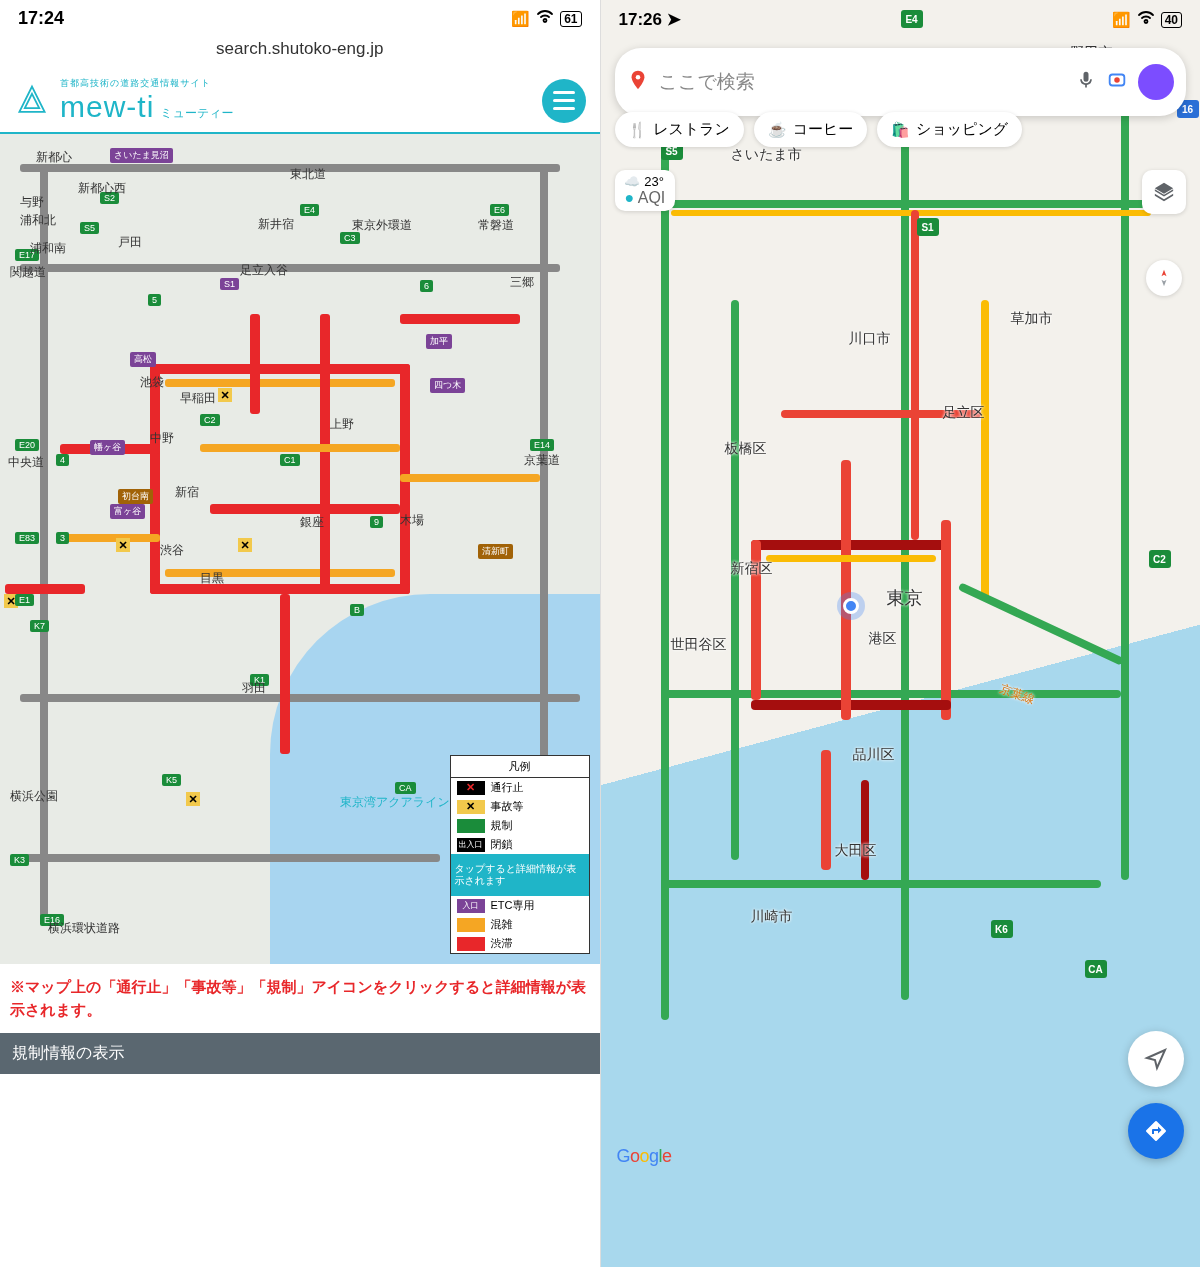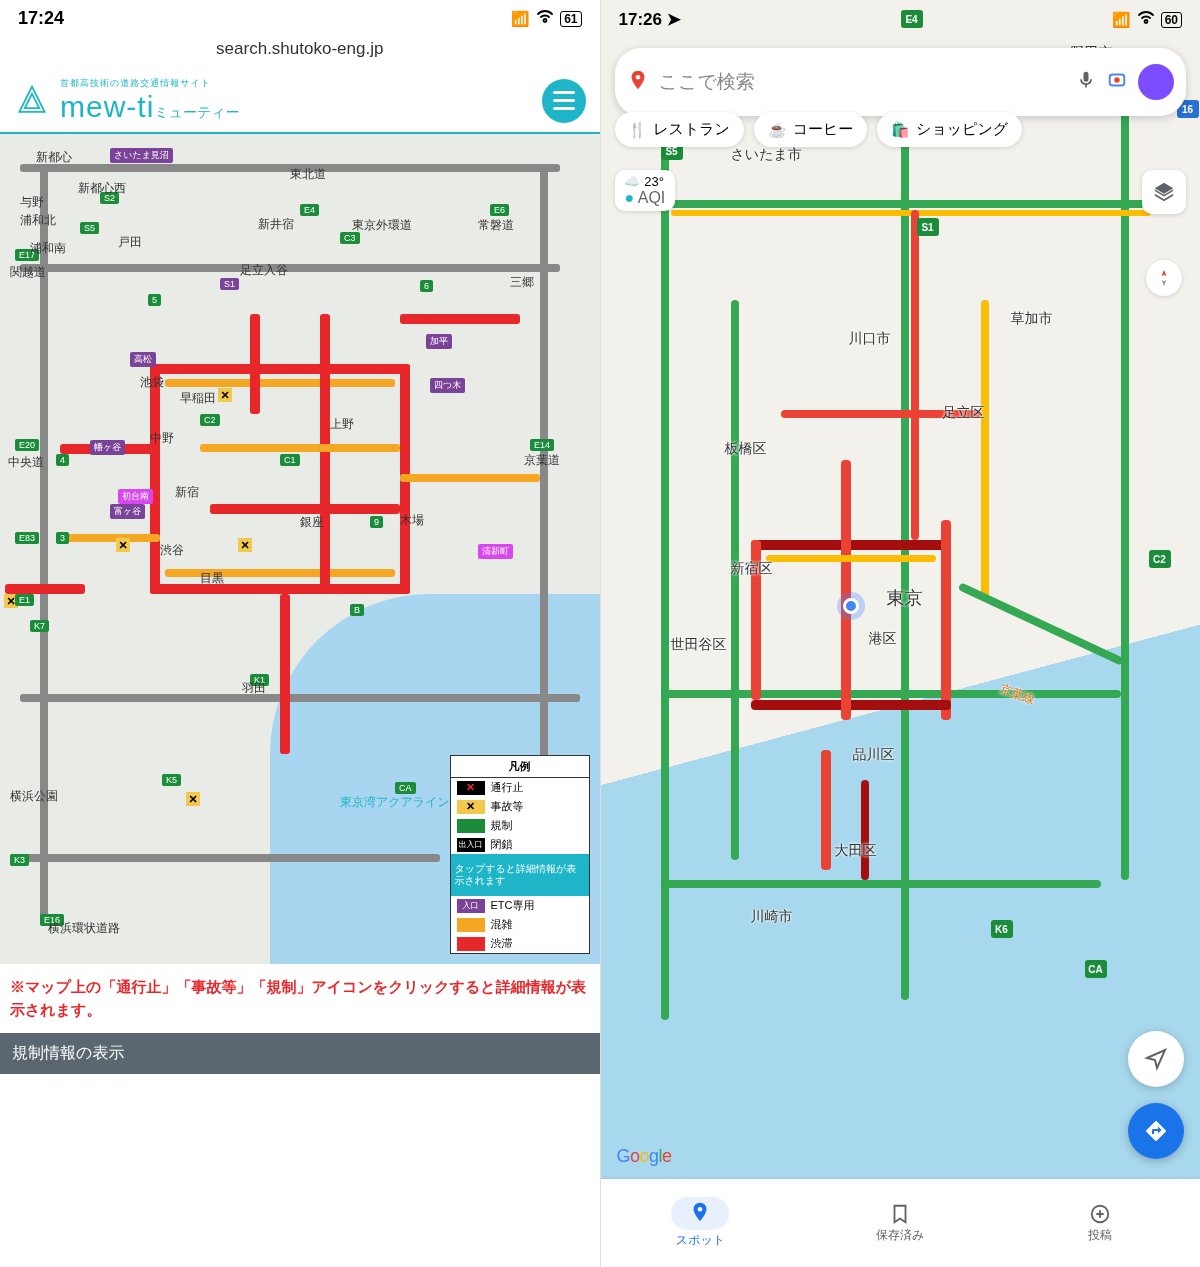--- a/index.html
+++ b/index.html
@@ -10,39 +10,39 @@
 
 .status-bar{display:flex;justify-content:space-between;align-items:center;padding:8px 18px 4px;font-size:18px;font-weight:600;background:#fff}
 .status-icons{display:flex;gap:6px;align-items:center;font-size:15px}
 .url-bar{text-align:center;font-size:17px;color:#333;padding:6px 0 10px;background:#fff}
 .header-mewti{display:flex;align-items:center;justify-content:space-between;padding:8px 14px 8px 14px;border-bottom:2px solid #1fb5c8}
 .logo-block{display:flex;align-items:center;gap:10px}
 .eng-logo{width:36px;height:36px}
 .logo-text{display:flex;flex-direction:column}
 .tagline{font-size:9px;color:#1fb5c8;letter-spacing:1px}
 .brand{font-size:30px;color:#1fb5c8;font-weight:500;letter-spacing:1px}
-.brand-sub{font-size:14px;color:#1fb5c8;}
+.brand-sub{font-size:12px;color:#1fb5c8;margin-left:6px}
 .hamburger{width:44px;height:44px;border-radius:50%;background:#1fb5c8;display:flex;flex-direction:column;justify-content:center;align-items:center;gap:5px}
 .hamburger span{width:22px;height:3px;background:#fff;border-radius:2px}
 
 .traffic-map{position:relative;height:830px;background:#e8ebe6;overflow:hidden}
 .water{position:absolute;background:#a8d5f0}
 .road{position:absolute;background:#999;border-radius:3px}
 .road.g{background:#888}
 .road.red{background:#e8272a}
 .road.orange{background:#f5a623}
 .label{position:absolute;font-size:12px;color:#333;white-space:nowrap}
 .badge{position:absolute;font-size:9px;color:#fff;padding:1px 4px;border-radius:2px;white-space:nowrap}
 .badge.green{background:#1a8c3a}
 .badge.purple{background:#7b4397}
-.badge.cyan{background:#d946ef}
+.badge.cyan{background:#a16207}
 .x-mark{position:absolute;width:14px;height:14px;background:#f2c94c;display:flex;align-items:center;justify-content:center;font-size:11px;font-weight:bold;color:#000}
 
 .legend{position:absolute;right:10px;bottom:10px;width:140px;background:#fff;border:1px solid #333;font-size:11px}
-.legend-title{text-align:center;font-weight:bold;padding:3px;border-bottom:1px solid #333}
+.legend-title{text-align:center;font-weight:normal;padding:3px;border-bottom:1px solid #333}
 .legend-row{display:flex;align-items:center;gap:6px;padding:2px 6px}
 .legend-swatch{width:28px;height:14px;flex-shrink:0}
 .legend-note{background:#1fb5c8;color:#fff;font-size:10px;padding:9px 4px;line-height:1.2}
 
 .red-note{color:#e8272a;font-size:15px;font-weight:bold;padding:12px 10px;line-height:1.5}
 .control-bar{display:flex;align-items:center;justify-content:space-between;background:#5a6770;color:#fff;padding:10px 12px}
 .control-title{font-size:16px}
 .btn-group{display:flex;gap:8px}
 .btn{padding:8px 14px;border-radius:4px;font-size:14px;border:none}
 .btn-primary{background:#1fb5c8;color:#fff}
@@ -310,21 +310,21 @@
     <div class="blue-dot" style="left:242px;top:598px"></div>
   </div>
 
   <div class="gmap-status">
     <div><span>17:26</span> <span>➤</span></div>
     <div class="status-icons">
       <span>📶</span>
       <span><svg width="18" height="14" viewBox="0 0 18 14">
             <path d="M9 12a1.5 1.5 0 100-3 1.5 1.5 0 000 3zM5 7c2-2 6-2 8 0M2 4c4-4 10-4 14 0" stroke="#000" stroke-width="1.8" fill="none" stroke-linecap="round"></path>
           </svg></span>
-      <span style="border:1.5px solid #000;border-radius:3px;padding:0 3px;font-size:12px;font-weight:700">60</span>
+      <span style="border:1.5px solid #000;border-radius:3px;padding:0 3px;font-size:12px;font-weight:700">40</span>
     </div>
   </div>
 
   <div class="gmap-search">
     <span><svg width="22" height="22" viewBox="0 0 24 24">
           <path fill="#EA4335" d="M12 2C8 2 5 5 5 9c0 5 7 13 7 13s7-8 7-13c0-4-3-7-7-7z"></path>
           <circle cx="12" cy="9" r="2.5" fill="#fff"></circle>
         </svg></span>
     <span class="placeholder">ここで検索</span>
     <span><svg width="20" height="20" viewBox="0 0 24 24" fill="#5f6368">
@@ -377,35 +377,13 @@
   </div>
 
   <div class="fab-directions">
     <svg width="24" height="24" viewBox="0 0 24 24" fill="#fff">
         <path d="M21.7 11.3l-9-9a1 1 0 00-1.4 0l-9 9a1 1 0 000 1.4l9 9a1 1 0 001.4 0l9-9a1 1 0 000-1.4zM14 14.5V12h-4v3H8v-4a1 1 0 011-1h5V7.5l3.5 3.5L14 14.5z"></path>
       </svg>
   </div>
 
   <div class="google-logo"><span>G</span><span>o</span><span>o</span><span>g</span><span>l</span><span>e</span></div>
 
-  <div class="bottom-nav">
-    <div class="nav-item active">
-      <div class="pill"><svg width="22" height="22" viewBox="0 0 24 24" fill="#1a73e8">
-            <path d="M12 2C8 2 5 5 5 9c0 5 7 13 7 13s7-8 7-13c0-4-3-7-7-7z"></path>
-            <circle cx="12" cy="9" r="2.5" fill="#fff"></circle>
-          </svg></div>
-      <span>スポット</span>
-    </div>
-    <div class="nav-item">
-      <svg width="22" height="22" viewBox="0 0 24 24" fill="none" stroke="#5f6368" stroke-width="2">
-          <path d="M6 3h12v18l-6-4-6 4z"></path>
-        </svg>
-      <span>保存済み</span>
-    </div>
-    <div class="nav-item">
-      <svg width="22" height="22" viewBox="0 0 24 24" fill="none" stroke="#5f6368" stroke-width="2">
-          <circle cx="12" cy="12" r="9"></circle>
-          <path d="M12 8v8M8 12h8"></path>
-        </svg>
-      <span>投稿</span>
-    </div>
-  </div>
 </div>
 
 </body></html>

